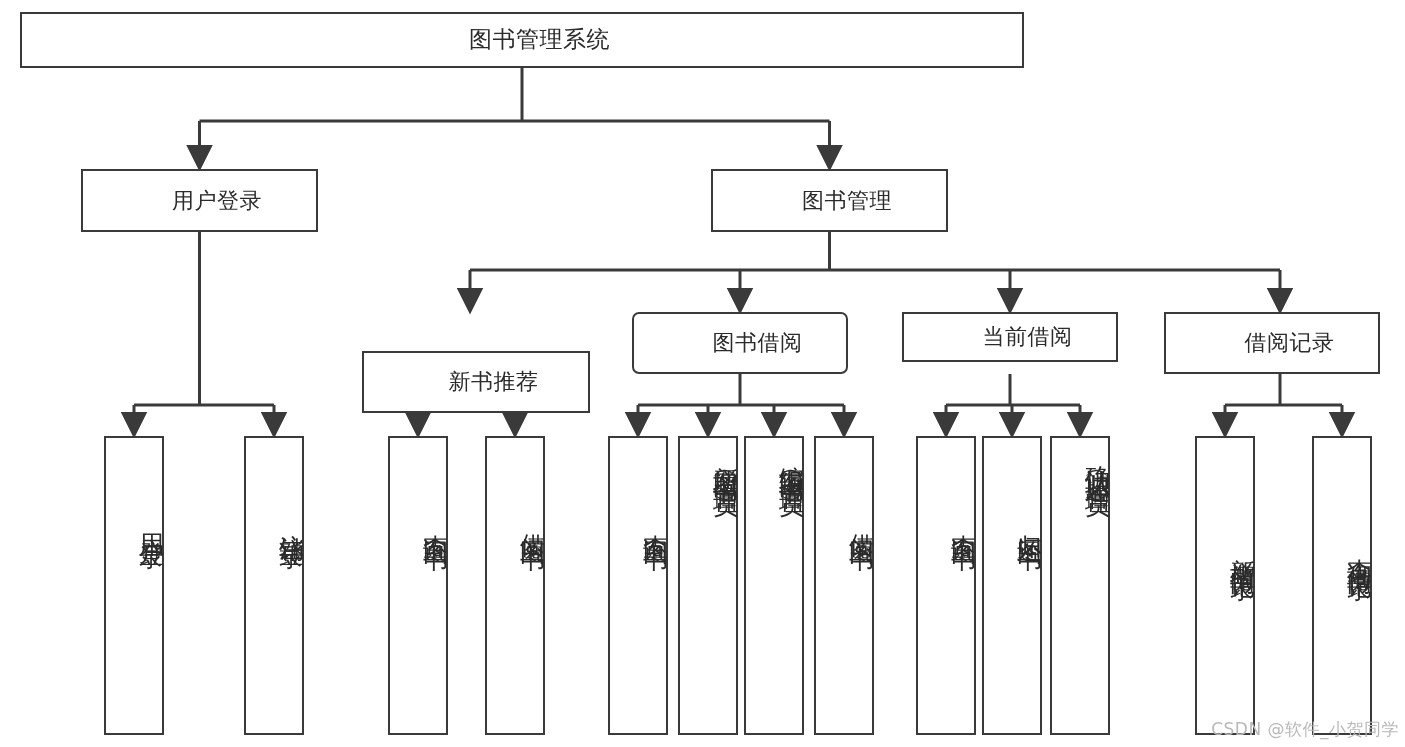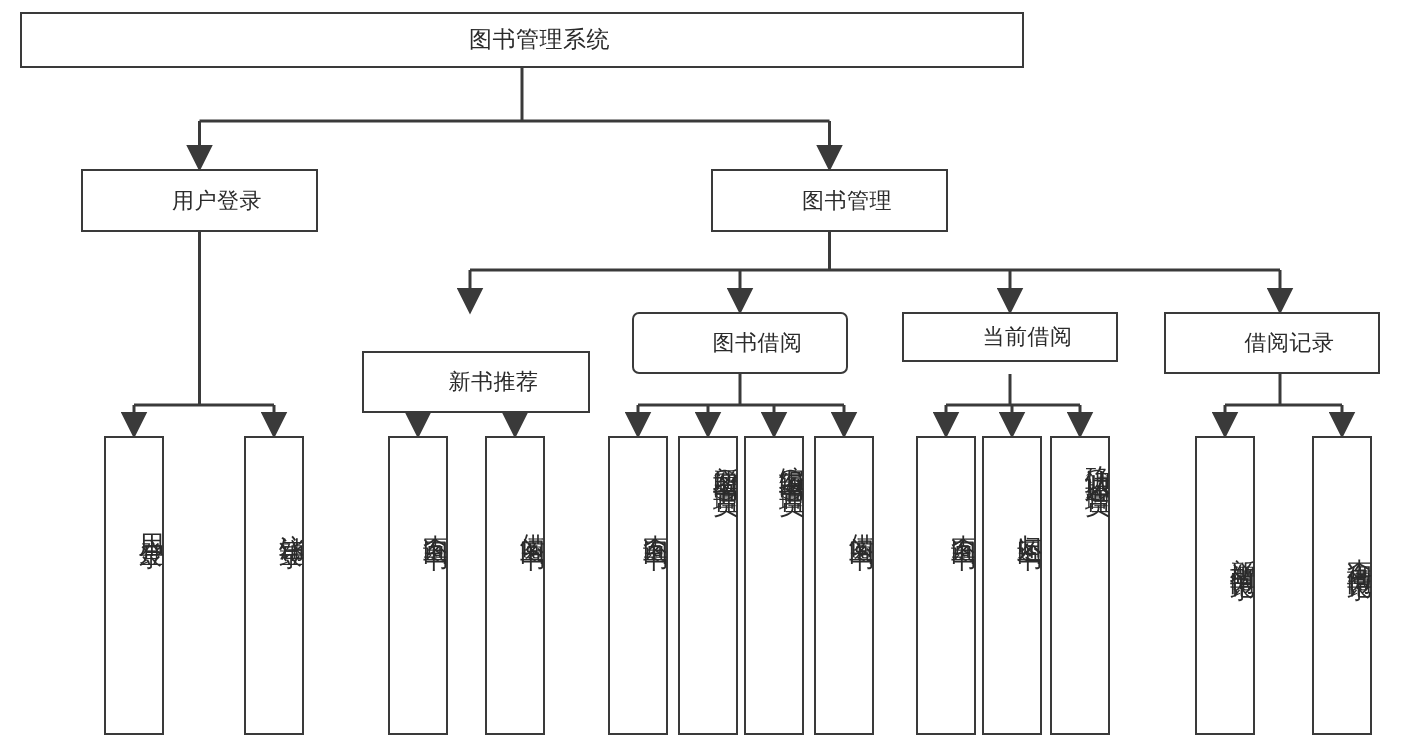--- a/index.html
+++ b/index.html
@@ -186,13 +186,14 @@
         <span class="lbl">确认归还（管理员）</span>
       </div>
       <div class="node vert mid2" style="left: 1195px; top: 436px; width: 60px; height: 299px;">
         <span class="lbl">新增借阅记录</span>
       </div>
       <div class="node vert mid2" style="left: 1312px; top: 436px; width: 60px; height: 299px;">
         <span class="lbl">查询借阅记录</span>
       </div>
     </div>
 
+  <div class="watermark">CSDN @软件_小贺同学</div>
 </div>
 
 </body></html>

